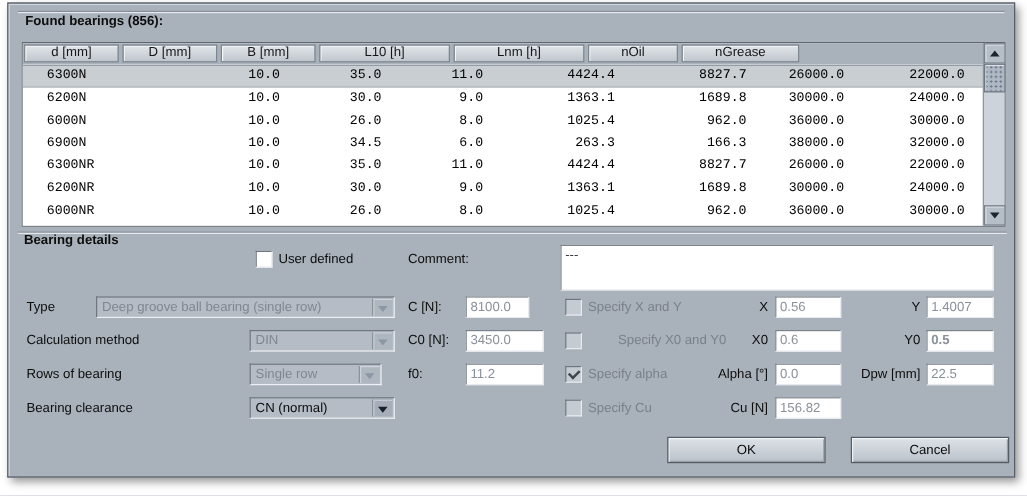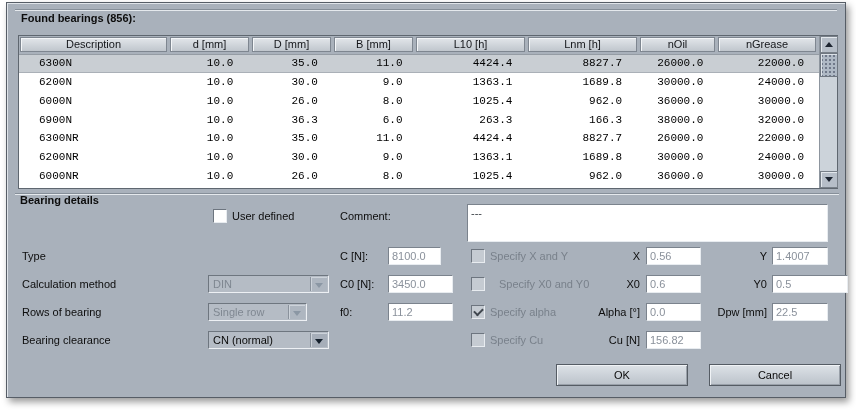--- a/index.html
+++ b/index.html
@@ -90,23 +90,20 @@
 <body>
 
 <div class="dialog">
 
   <div class="groove top"></div>
 
   <div class="section-title title-found">Found bearings (856):</div>
 
   <div class="btable">
     <div class="thead">
-        <div class="hcell c0">
-          <div class="hbtn">Description</div>
-        </div>
         <div class="hcell c1">
           <div class="hbtn">d [mm]</div>
         </div>
         <div class="hcell c2">
           <div class="hbtn">D [mm]</div>
         </div>
         <div class="hcell c3">
           <div class="hbtn">B [mm]</div>
         </div>
         <div class="hcell c4">
@@ -149,21 +146,21 @@
           <div class="tcell c2 num">26.0</div>
           <div class="tcell c3 num">8.0</div>
           <div class="tcell c4 num">1025.4</div>
           <div class="tcell c5 num">962.0</div>
           <div class="tcell c6 num">36000.0</div>
           <div class="tcell c7 num">30000.0</div>
         </div>
         <div class="trow">
           <div class="tcell c0">6900N</div>
           <div class="tcell c1 num">10.0</div>
-          <div class="tcell c2 num">36.3</div>
+          <div class="tcell c2 num">34.5</div>
           <div class="tcell c3 num">6.0</div>
           <div class="tcell c4 num">263.3</div>
           <div class="tcell c5 num">166.3</div>
           <div class="tcell c6 num">38000.0</div>
           <div class="tcell c7 num">32000.0</div>
         </div>
         <div class="trow">
           <div class="tcell c0">6300NR</div>
           <div class="tcell c1 num">10.0</div>
           <div class="tcell c2 num">35.0</div>
@@ -209,31 +206,37 @@
 
   <div class="section-title title-details">Bearing details</div>
 
   <div class="cb" style="left:206px;top:206px;"></div>
   <div class="lbl" style="left:225px;top:204px;">User defined</div>
 
   <div class="lbl" style="left:333px;top:204px;">Comment:</div>
   <textarea class="field" style="left: 460px; top: 201px; width: 361px; height: 38px;">---</textarea>
 
   <div class="lbl r1" style="left:15px;">Type</div>
+  <div class="combo disabled r1" style="left:73px;width:249px;">
+    <span class="ctext">Deep groove ball bearing (single row)</span>
+    <span class="cbtn">
+        <span class="ctri"></span>
+      </span>
+  </div>
 
   <div class="lbl r2" style="left:15px;">Calculation method</div>
   <div class="combo disabled r2" style="left:201px;width:121px;">
     <span class="ctext">DIN</span>
     <span class="cbtn">
         <span class="ctri"></span>
       </span>
   </div>
 
   <div class="lbl r3" style="left:15px;">Rows of bearing</div>
-  <div class="combo disabled r3" style="left:201px;width:99px;padding-left:44px;">
+  <div class="combo disabled r3" style="left:201px;width:110px;padding-left:44px;">
     <span class="ctext">Single row</span>
     <span class="cbtn">
         <span class="ctri"></span>
       </span>
   </div>
 
   <div class="lbl r4" style="left:15px;">Bearing clearance</div>
   <div class="combo enabled r4" style="left:201px;width:121px;">
     <span class="ctext">CN (normal)</span>
     <span class="cbtn">
@@ -251,25 +254,25 @@
   <input class="field r3" style="left: 381px; width: 65px;" readonly="" value="11.2">
 
   <div class="cb disabled r1" style="left:464px;margin-top:2px;"></div>
   <div class="lbl dis r1" style="left:483px;">Specify X and Y</div>
   <div class="lbl right r1" style="left:520px;width:113px;">X</div>
   <input class="field r1" style="left: 639px; width: 55px;" readonly="" value="0.56">
   <div class="lbl right r1" style="left:690px;width:70px;">Y</div>
   <input class="field r1" style="left: 765px; width: 56px;" readonly="" value="1.4007">
 
   <div class="cb disabled r2" style="left:464px;margin-top:2px;"></div>
-  <div class="lbl dis r2" style="left:492px;">Specify X0 and Y0</div>
+  <div class="lbl dis r2" style="left:508px;">Specify X0 and Y0</div>
   <div class="lbl right r2" style="left:520px;width:113px;">X0</div>
   <input class="field r2" style="left: 639px; width: 55px;" readonly="" value="0.6">
   <div class="lbl right r2" style="left:690px;width:70px;">Y0</div>
-  <input class="field r2" style="left: 765px; width: 76px;" readonly="" value="0.5">
+  <input class="field r2" style="left: 765px; width: 56px; font-weight: bold;" readonly="" value="0.5">
 
   <div class="cb disabled checked r3" style="left:464px;margin-top:2px;"></div>
   <div class="lbl dis r3" style="left:483px;">Specify alpha</div>
   <div class="lbl right r3" style="left:520px;width:113px;">Alpha [°]</div>
   <input class="field r3" style="left: 639px; width: 55px;" readonly="" value="0.0">
   <div class="lbl right r3" style="left:690px;width:70px;">Dpw [mm]</div>
   <input class="field r3" style="left: 765px; width: 56px;" readonly="" value="22.5">
 
   <div class="cb disabled r4" style="left:464px;margin-top:2px;"></div>
   <div class="lbl dis r4" style="left:483px;">Specify Cu</div>

